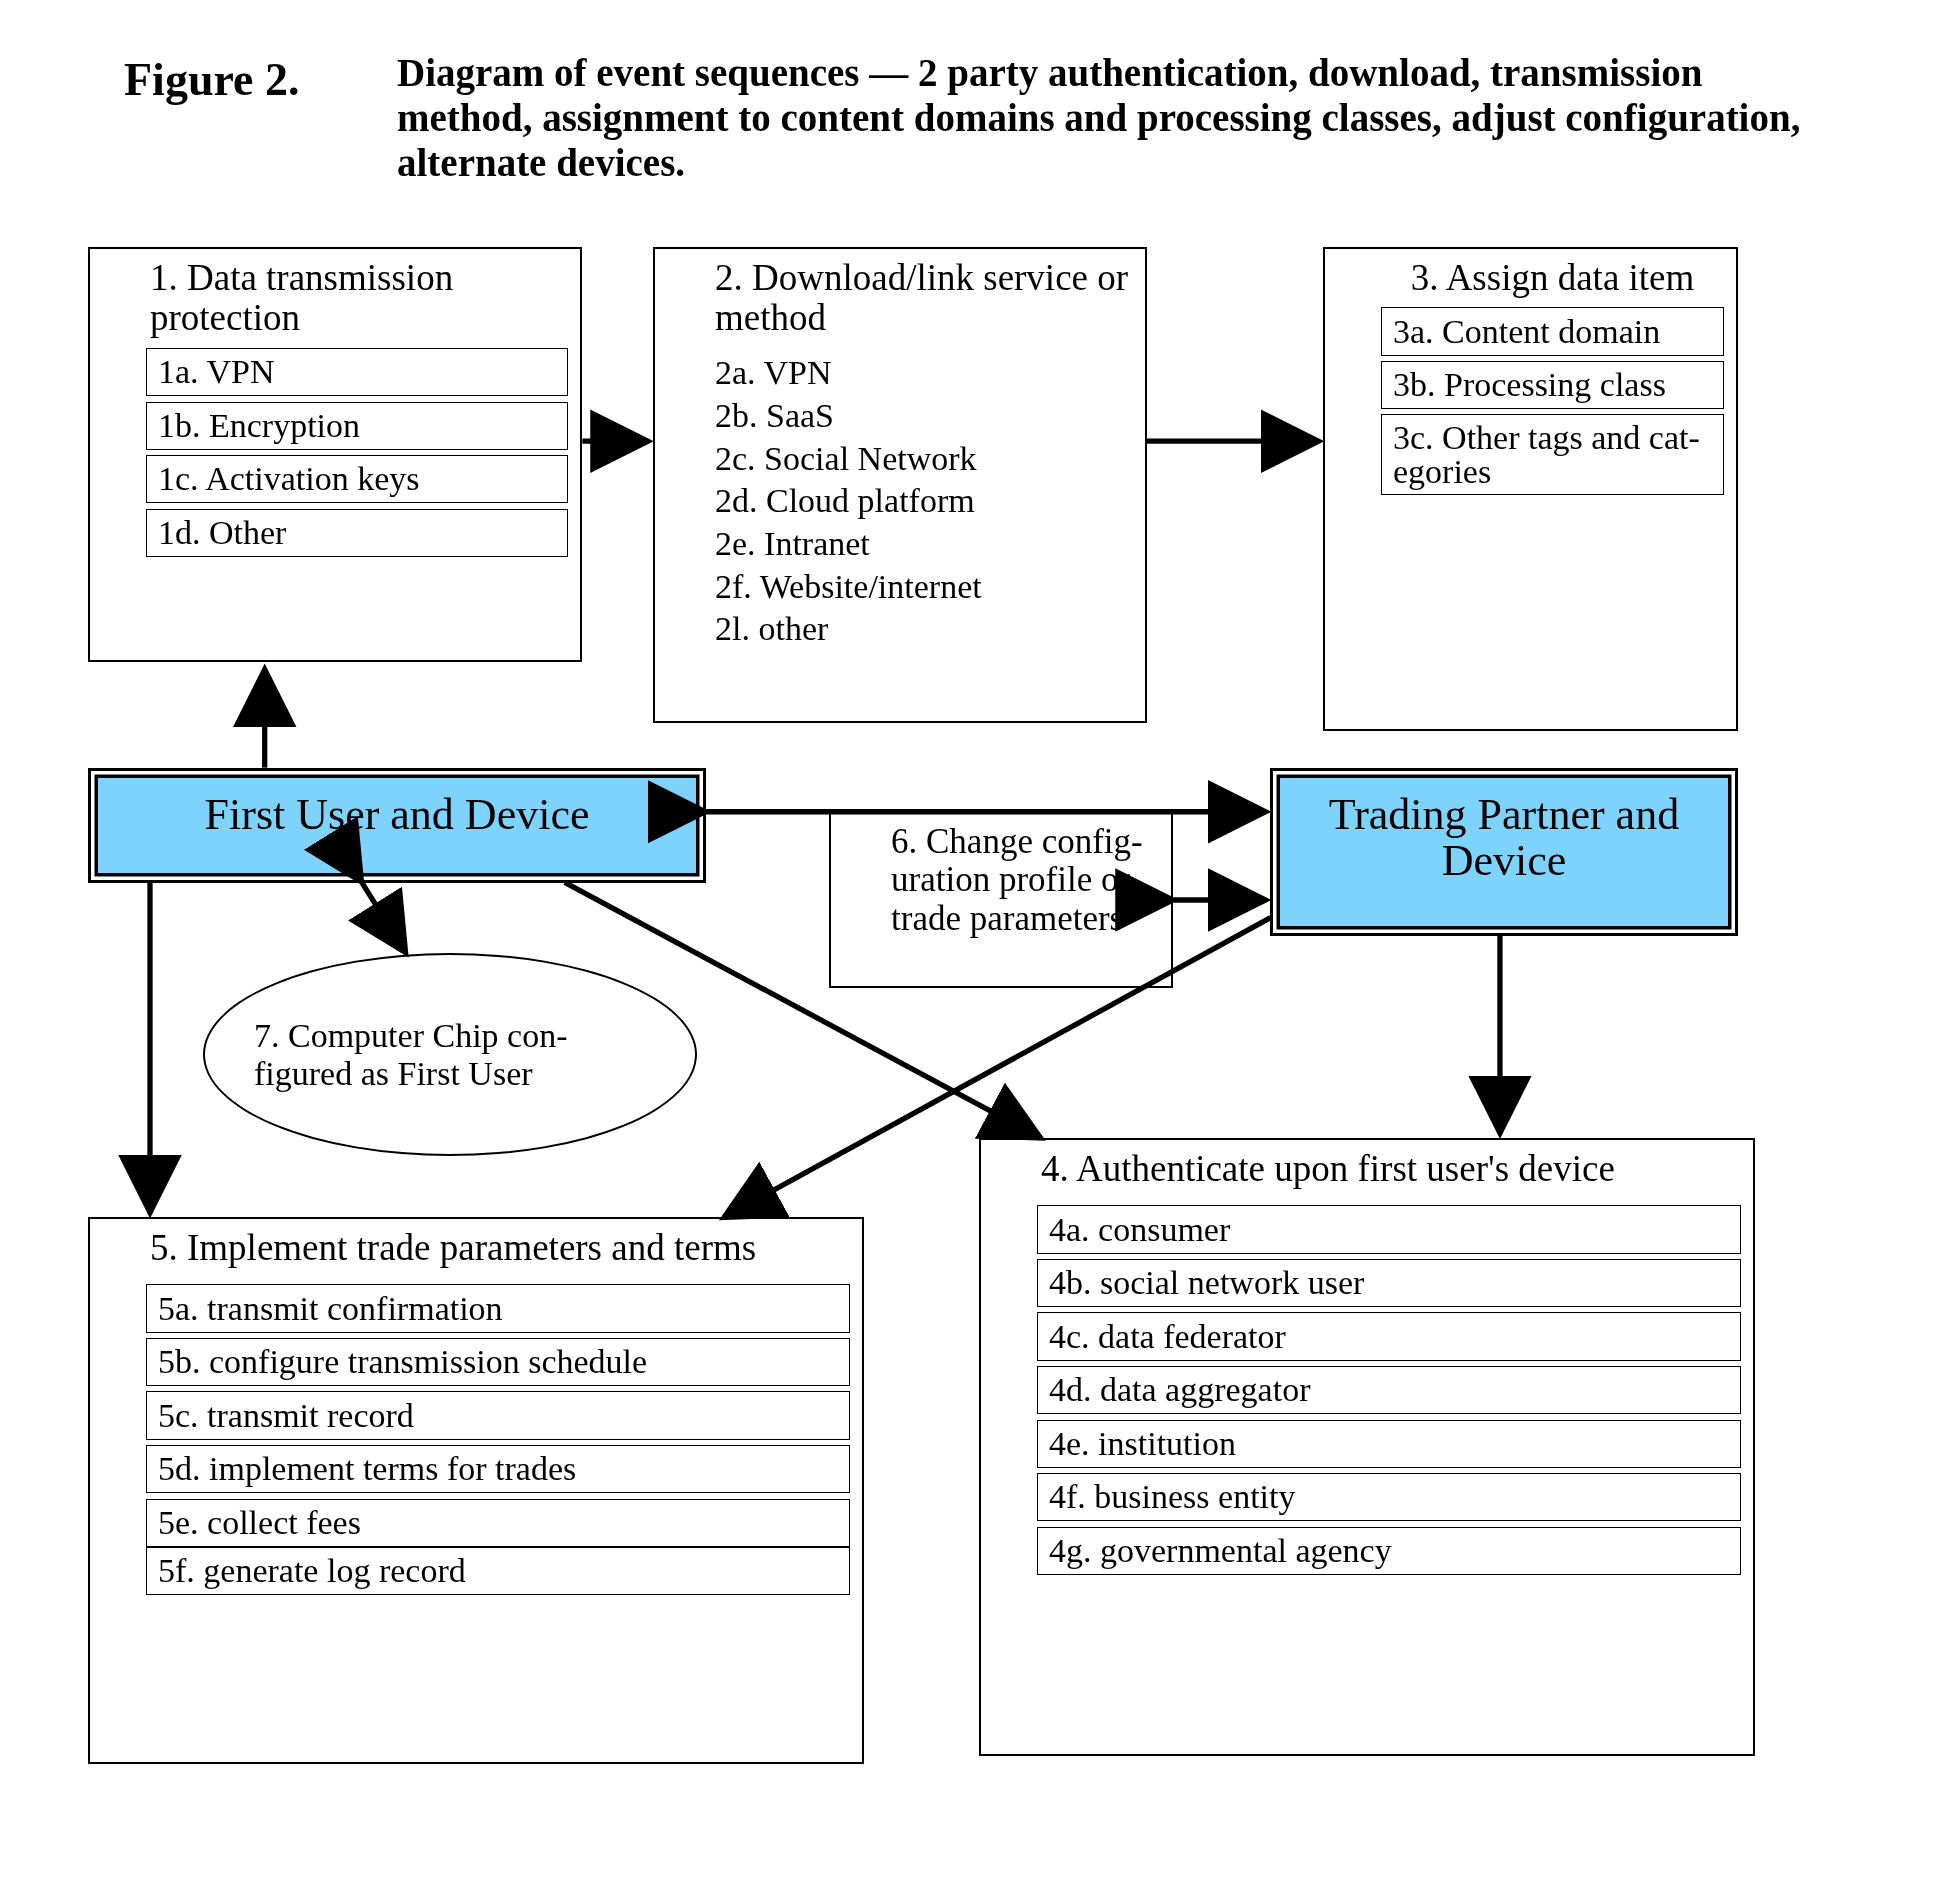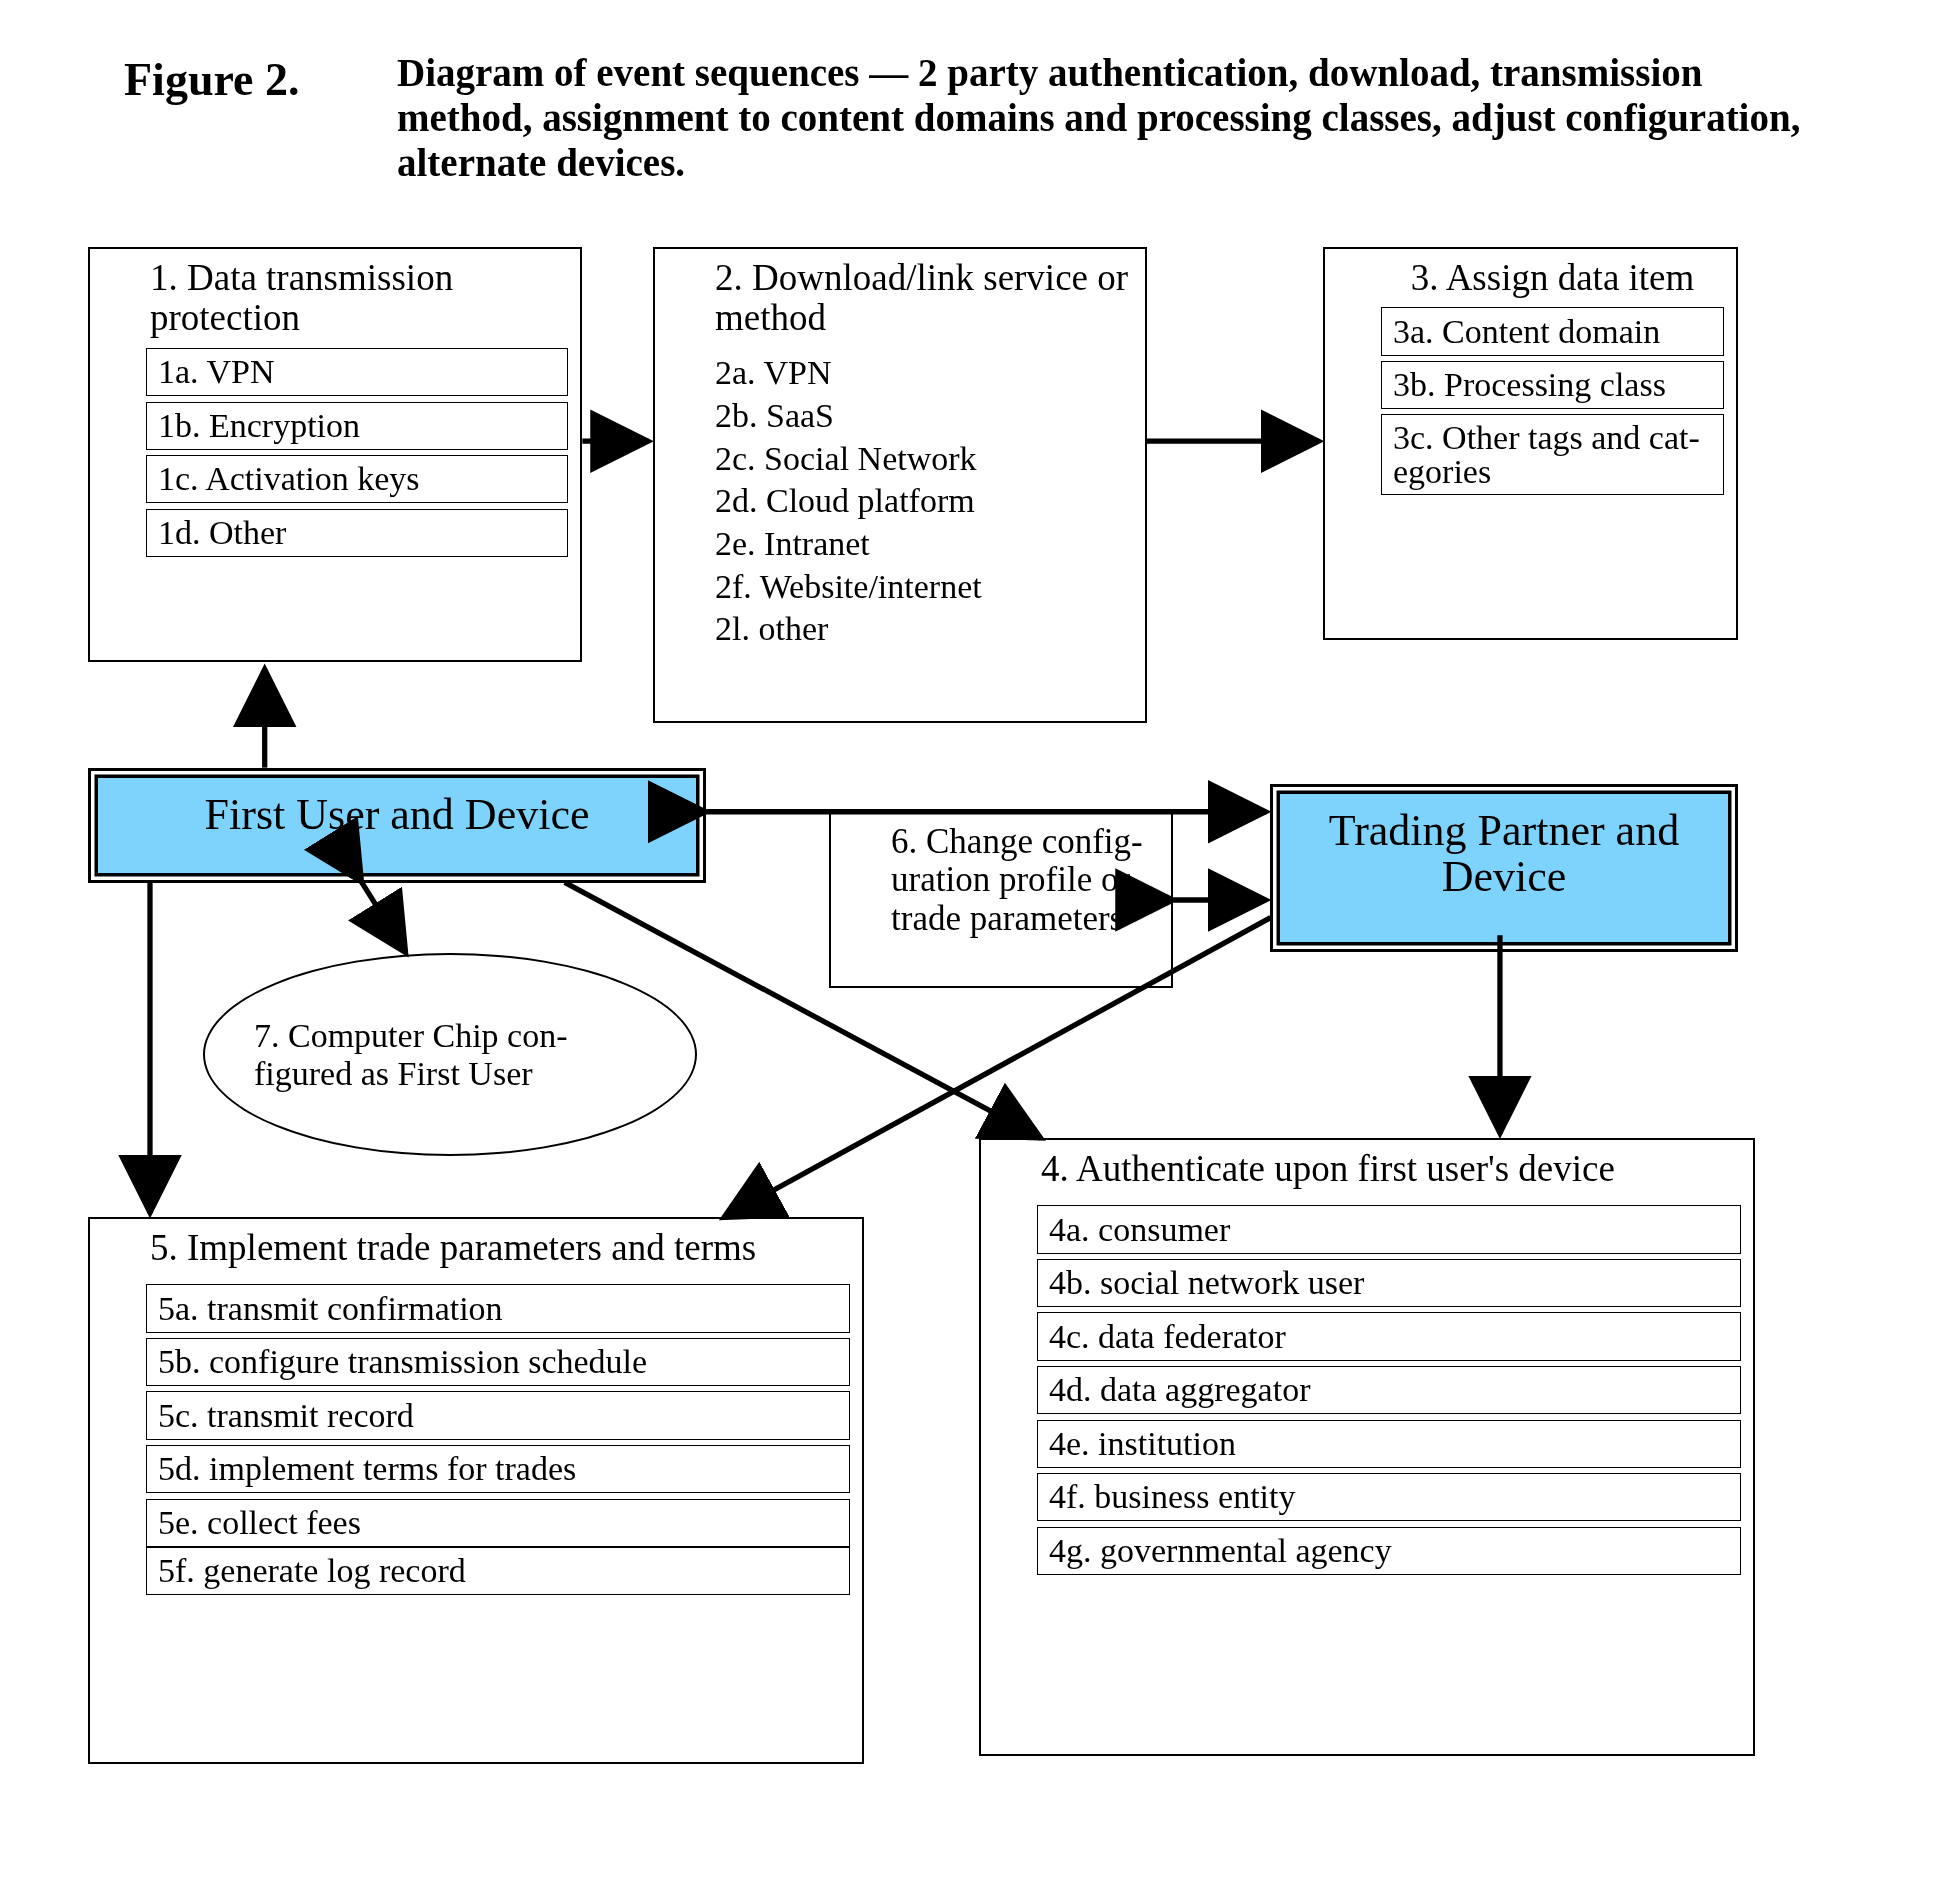--- a/index.html
+++ b/index.html
@@ -38,32 +38,32 @@
     <div style="height:8.8px"></div>
     <div class="plain">2a. VPN</div>
     <div class="plain">2b. SaaS</div>
     <div class="plain">2c. Social Network</div>
     <div class="plain">2d. Cloud platform</div>
     <div class="plain">2e. Intranet</div>
     <div class="plain">2f. Website/internet</div>
     <div class="plain">2l. other</div>
   </div>
 
-  <div class="box" style="left:1323px;top:247px;width:415px;height:393px;">
+  <div class="box" style="left:1323px;top:247px;width:415px;height:484px;">
     <div class="title" style="text-align:center">3. Assign data item</div>
     <div class="subbox">3a.  Content domain</div>
     <div class="subbox">3b. Processing class</div>
     <div class="subbox" style="line-height:1.0">3c. Other tags and cat­egories</div>
   </div>
 
   <div class="bevel" style="left:88px;top:768px;width:618px;height:115px;">
     <div class="lbl">First User and Device</div>
   </div>
 
-  <div class="bevel" style="left:1270px;top:768px;width:468px;height:168px;margin-top:16px;">
+  <div class="bevel" style="left:1270px;top:768px;width:468px;height:168px;">
     <div class="lbl">Trading Partner and Device</div>
   </div>
 
   <div class="box" style="left:829px;top:812px;width:344px;height:176px;">
     <div class="title" style="font-size:35px">6. Change config­uration profile or trade parameters</div>
   </div>
 
   <div class="ellipse" style="left:203px;top:953px;width:494px;height:203px;">
     <div class="etxt">7. Computer Chip con­figured as First User</div>
   </div>

